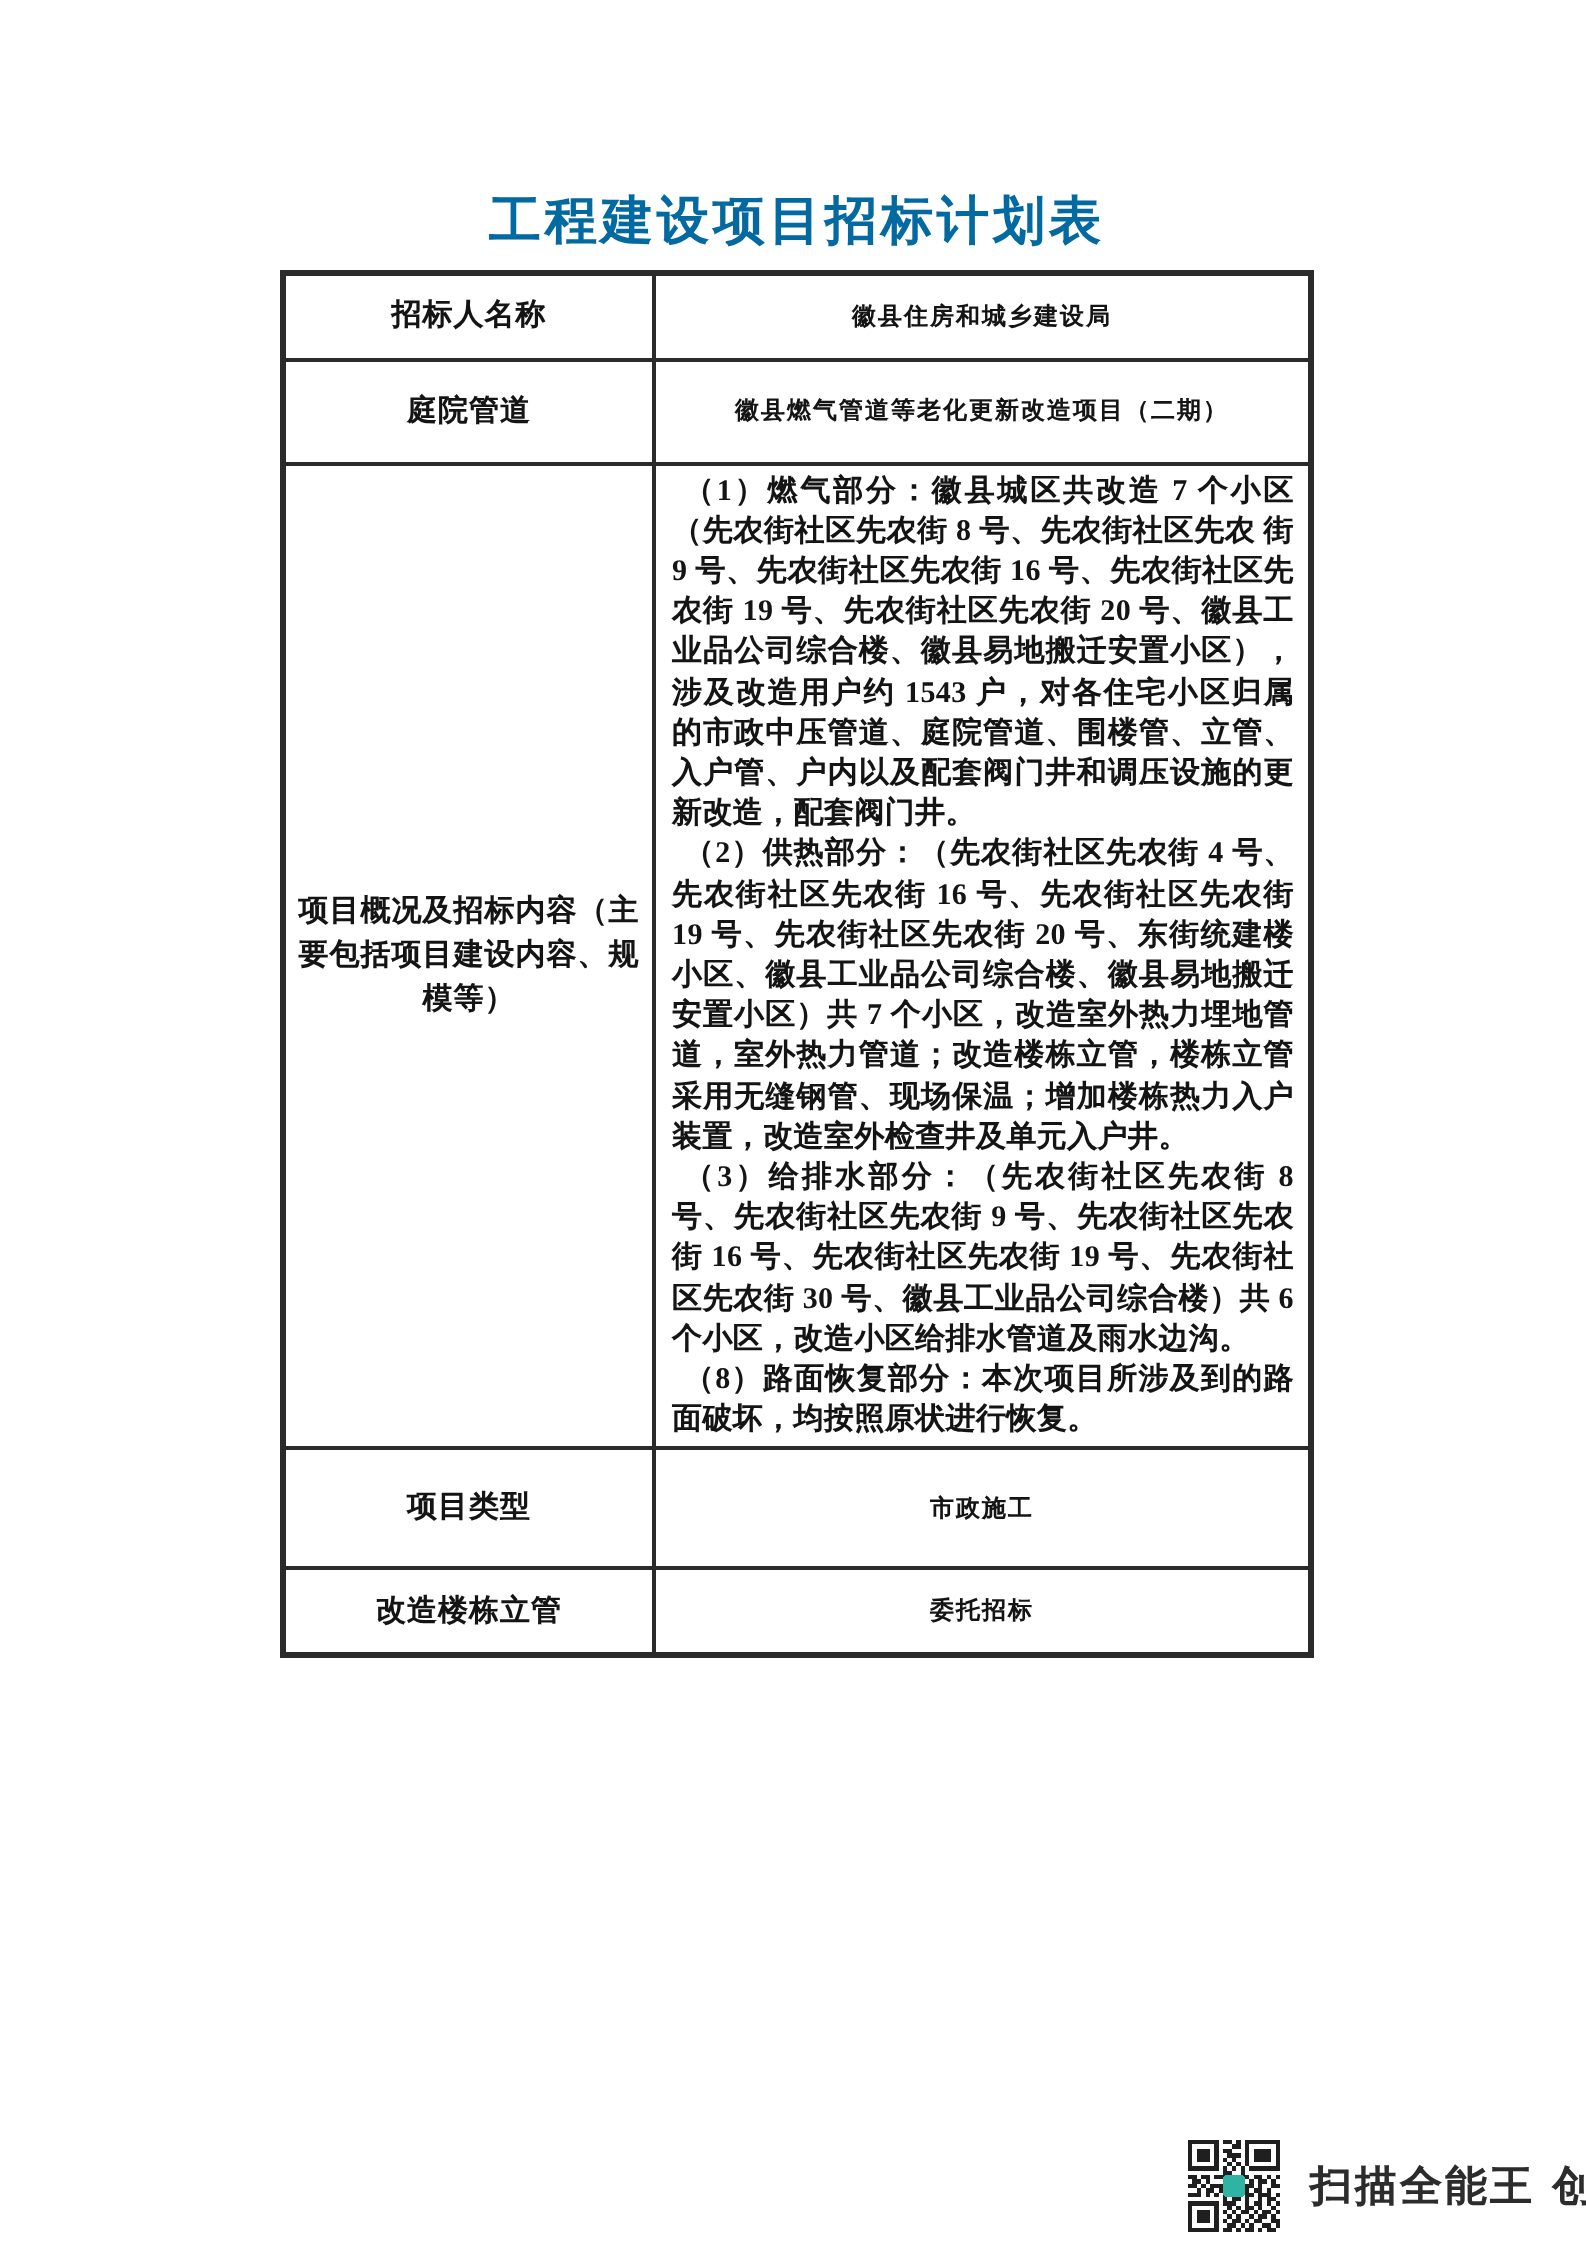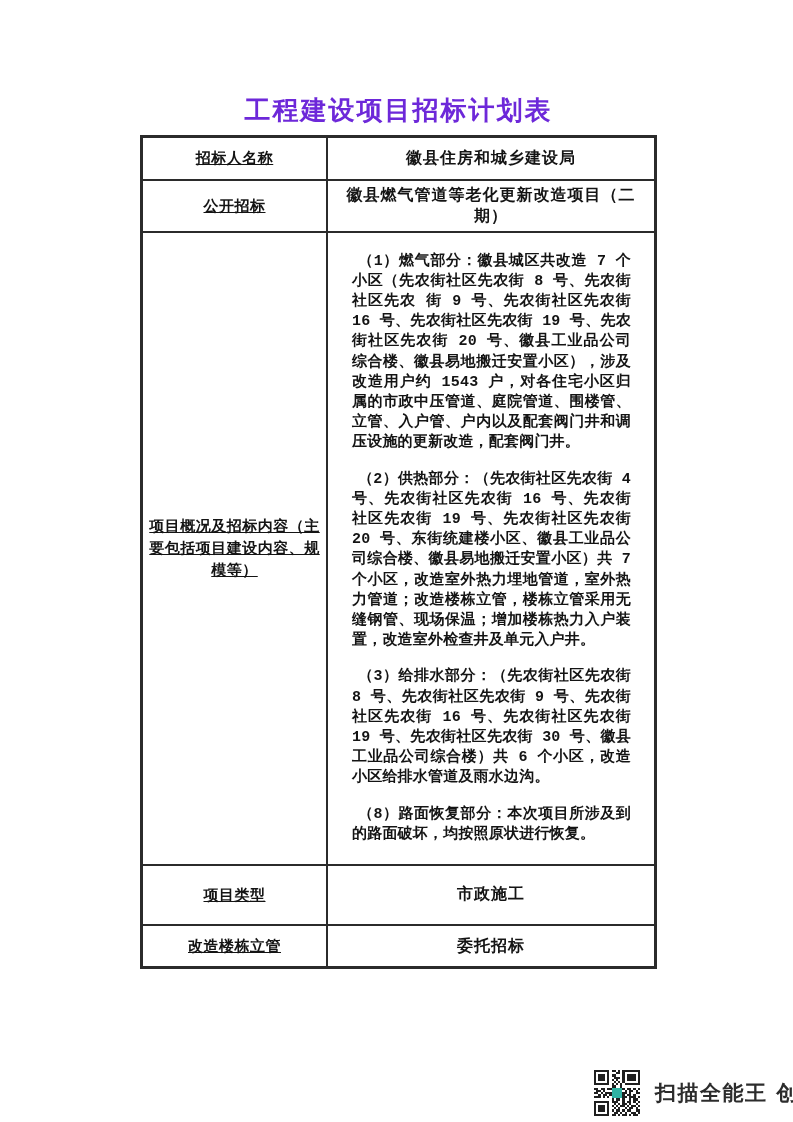--- a/index.html
+++ b/index.html
@@ -17,21 +17,21 @@
   }
   .doc-title {
     position: absolute;
     top: 93px;
     left: 140px;
     width: 517px;
     text-align: center;
     font-size: 26px;
     font-weight: bold;
     letter-spacing: 2px;
-    color: #6d28d9;
+    color: #0369a1;
     white-space: nowrap;
   }
   table.plan-table {
     position: absolute;
     top: 135px;
     left: 140px;
     width: 517px;
     border-collapse: collapse;
     table-layout: fixed;
     border: 3px solid #2b2b2b;
@@ -42,40 +42,38 @@
     vertical-align: middle;
     overflow: hidden;
   }
   .plan-table td.label {
     width: 175px;
     text-align: center;
     font-size: 15px;
     padding: 2px 4px;
     letter-spacing: 0.5px;
     line-height: 22px;
-    text-decoration: underline;
   }
   .plan-table td.value {
     text-align: center;
-    font-size: 16px;
+    font-size: 12px;
     letter-spacing: 1px;
     padding: 2px 6px;
   }
   .plan-table td.content {
     font-size: 15px;
     padding: 3px 7px 3px 8px;
     text-align: justify;
     line-height: 20.2px;
     letter-spacing: 0.2px;
     vertical-align: top;
   }
   .plan-table td.content p {
-    margin: 16px;
+    margin: 0;
     text-indent: 0.4em;
-    font-family: Liberation Mono, monospace;
   }
   tr.r1 { height: 43px; }
   tr.r2 { height: 52px; }
   tr.r3 { height: 45px; }
   tr.r4 { height: 52px; }
   tr.r5 { height: 447px; }
   tr.r6 { height: 60px; }
   tr.r7 { height: 52px; }
   tr.r8 { height: 43px; }
   tr.r9 { height: 50px; }
@@ -106,21 +104,21 @@
 
 <div class="doc-title">工程建设项目招标计划表</div>
 
 <table class="plan-table">
   <tbody>
     <tr class="r1">
       <td class="label">招标人名称</td>
       <td class="value">徽县住房和城乡建设局</td>
     </tr>
     <tr class="r2">
-      <td class="label">公开招标</td>
+      <td class="label">庭院管道</td>
       <td class="value">徽县燃气管道等老化更新改造项目（二期）</td>
     </tr>
     <tr class="r5">
       <td class="label">项目概况及招标内容（主要包括项目建设内容、规模等）</td>
       <td class="content">
         <p>（1）燃气部分：徽县城区共改造 7 个小区（先农街社区先农街 8 号、先农街社区先农 街 9 号、先农街社区先农街 16 号、先农街社区先农街 19 号、先农街社区先农街 20 号、徽县工业品公司综合楼、徽县易地搬迁安置小区），涉及改造用户约 1543 户，对各住宅小区归属的市政中压管道、庭院管道、围楼管、立管、入户管、户内以及配套阀门井和调压设施的更新改造，配套阀门井。</p>
         <p>（2）供热部分：（先农街社区先农街 4 号、先农街社区先农街 16 号、先农街社区先农街 19 号、先农街社区先农街 20 号、东街统建楼小区、徽县工业品公司综合楼、徽县易地搬迁安置小区）共 7 个小区，改造室外热力埋地管道，室外热力管道；改造楼栋立管，楼栋立管采用无缝钢管、现场保温；增加楼栋热力入户装置，改造室外检查井及单元入户井。</p>
         <p>（3）给排水部分：（先农街社区先农街 8 号、先农街社区先农街 9 号、先农街社区先农街 16 号、先农街社区先农街 19 号、先农街社区先农街 30 号、徽县工业品公司综合楼）共 6 个小区，改造小区给排水管道及雨水边沟。</p>
         <p>（8）路面恢复部分：本次项目所涉及到的路面破坏，均按照原状进行恢复。</p>
       </td>

